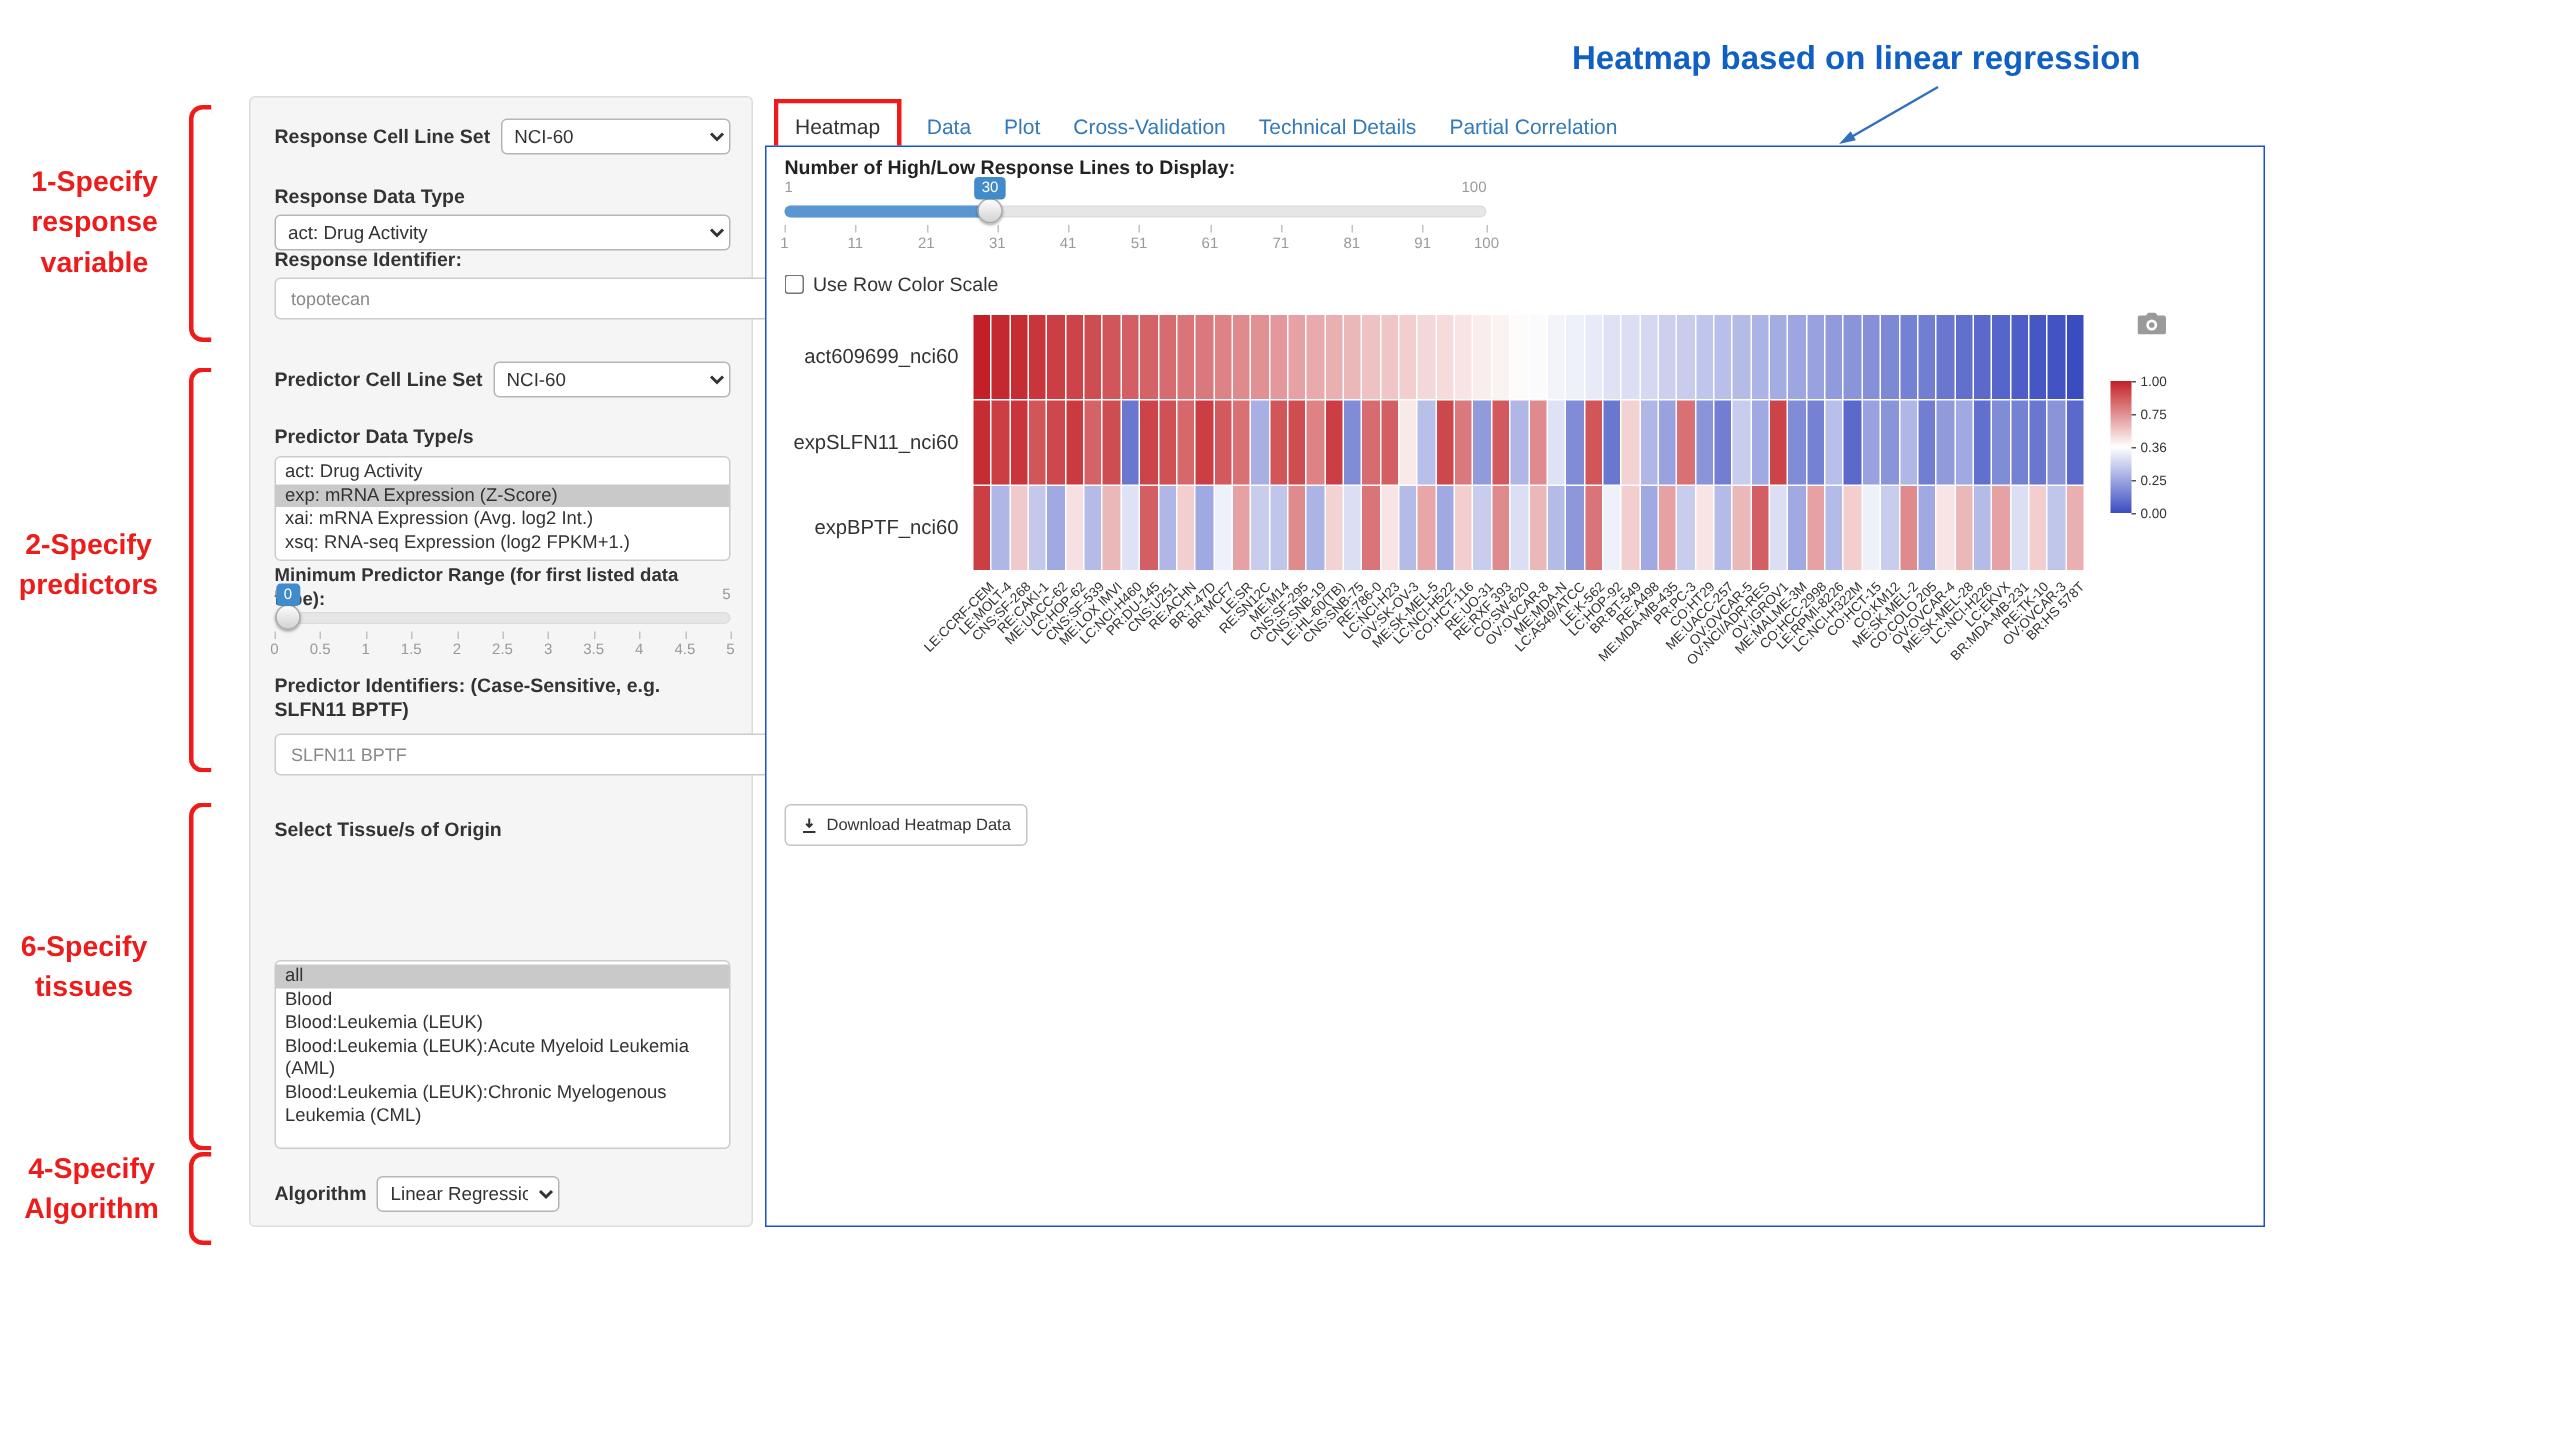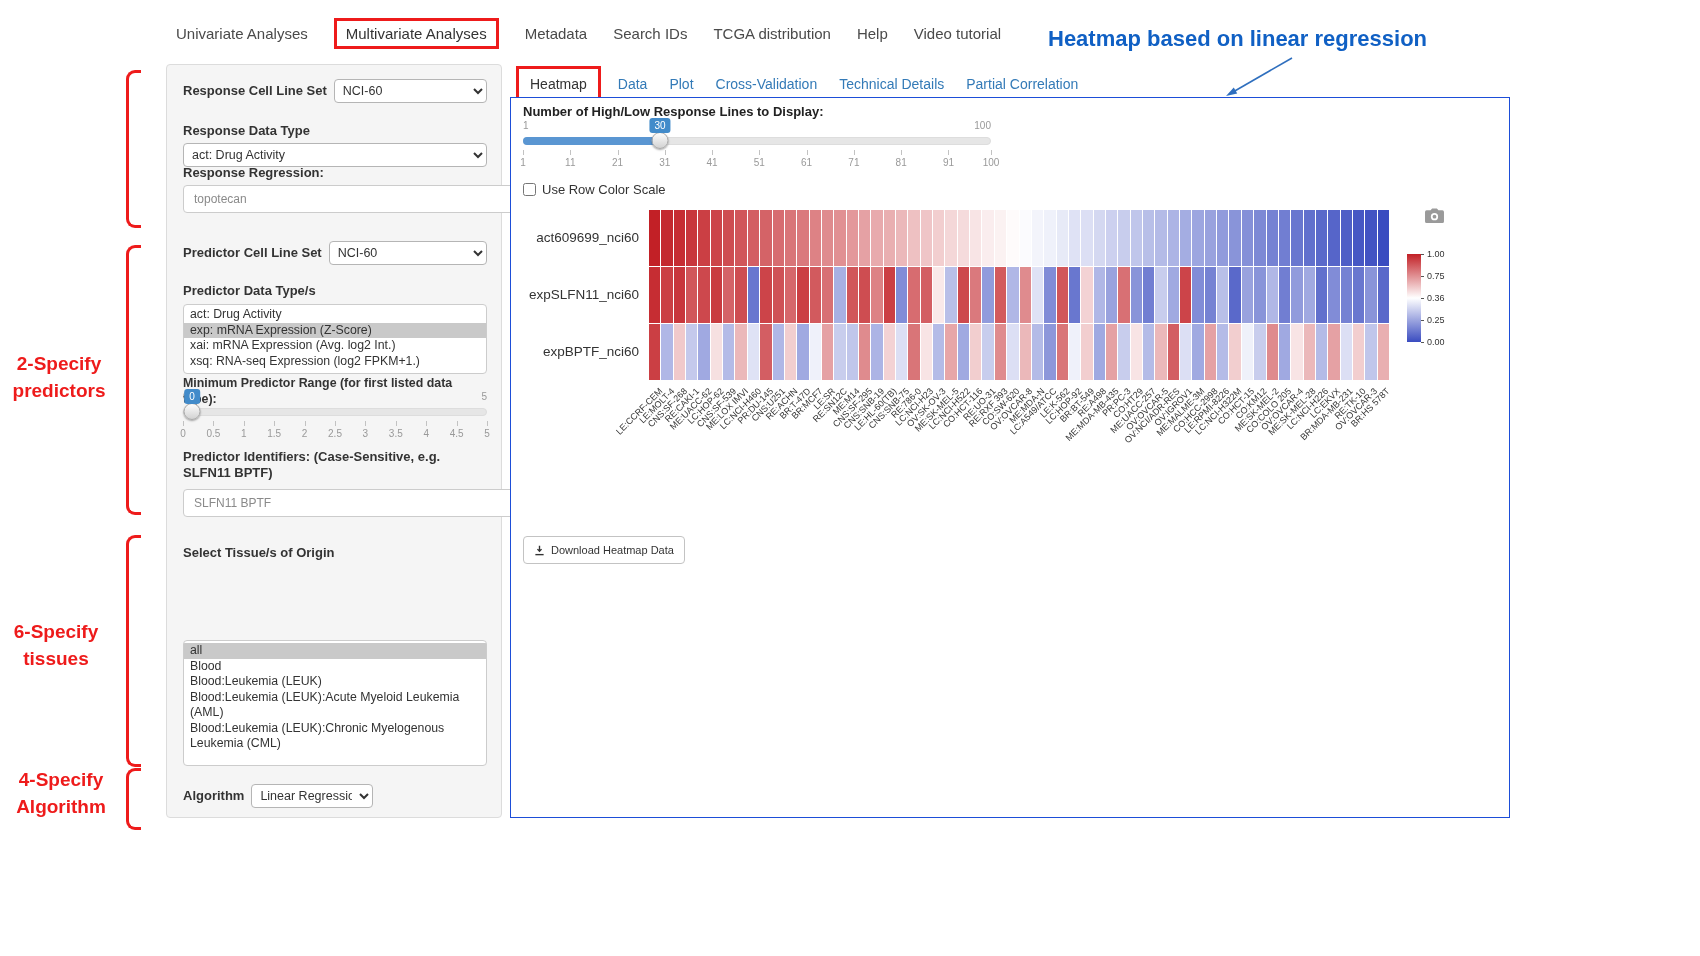--- a/index.html
+++ b/index.html
@@ -74,36 +74,30 @@
   .lg-lbl{position:absolute;left:20px;transform:translateY(-50%);font-size:9px;color:#333;white-space:nowrap}
   .lg-tick{position:absolute;left:14px;width:3px;height:1px;background:#555}
   #hint{position:absolute;left:12px;top:398px;font-size:13.5px;color:#333}
   #dl-btn{position:absolute;left:12px;top:438px;display:flex;gap:6px;align-items:center;border:1px solid #c3c3c3;border-radius:4px;background:#fff;padding:7px 10px;font-size:11px;color:#333;cursor:pointer;font-family:"Liberation Sans",sans-serif}
 </style>
 </head>
 <body>
 
 <div id="page">
 
-  <div id="nav">
-      <span class="nav-item">Univariate Analyses</span>
-      <span class="nav-item nav-box">Multivariate Analyses</span>
-      <span class="nav-item">Metadata</span>
-      <span class="nav-item">Search IDs</span>
-      <span class="nav-item">TCGA distribution</span>
-      <span class="nav-item">Help</span>
-      <span class="nav-item">Video tutorial</span>
-    </div>
 
   <div id="heading">Heatmap based on linear regression</div>
   <svg id="arrow" width="110" height="50">
     <line x1="92" y1="4" x2="33" y2="38" stroke="#2f6fbe" stroke-width="1.6"></line>
     <polygon points="26,42 33.75,33.5 37.25,39.5" fill="#2f6fbe"></polygon>
   </svg>
 
+  <div class="ann" id="ann1">1-Specify
+response
+variable</div>
   <div class="ann" id="ann2">2-Specify
 predictors</div>
   <div class="ann" id="ann3">6-Specify
 tissues</div>
   <div class="ann" id="ann4">4-Specify
 Algorithm</div>
   <div class="bracket" id="br1"></div>
   <div class="bracket" id="br2"></div>
   <div class="bracket" id="br3"></div>
   <div class="bracket" id="br4"></div>
@@ -115,21 +109,21 @@
       <select style="flex:1">
         <option>NCI-60</option>
       </select>
     </div>
 
     <div class="sb lbl" style="top:58px">Response Data Type</div>
     <select class="sb" style="top:78px;width:304px">
       <option>act: Drug Activity</option>
     </select>
 
-    <div class="sb lbl" style="top:100px">Response Regression:</div>
+    <div class="sb lbl" style="top:100px">Response Identifier:</div>
     <input class="sb" type="text" style="top: 120px;" value="topotecan">
 
     <div class="sb row-inline" style="top:176px">
       <span class="lbl">Predictor Cell Line Set</span>
       <select style="flex:1">
         <option>NCI-60</option>
       </select>
     </div>
 
     <div class="sb lbl" style="top:218px">Predictor Data Type/s</div>

